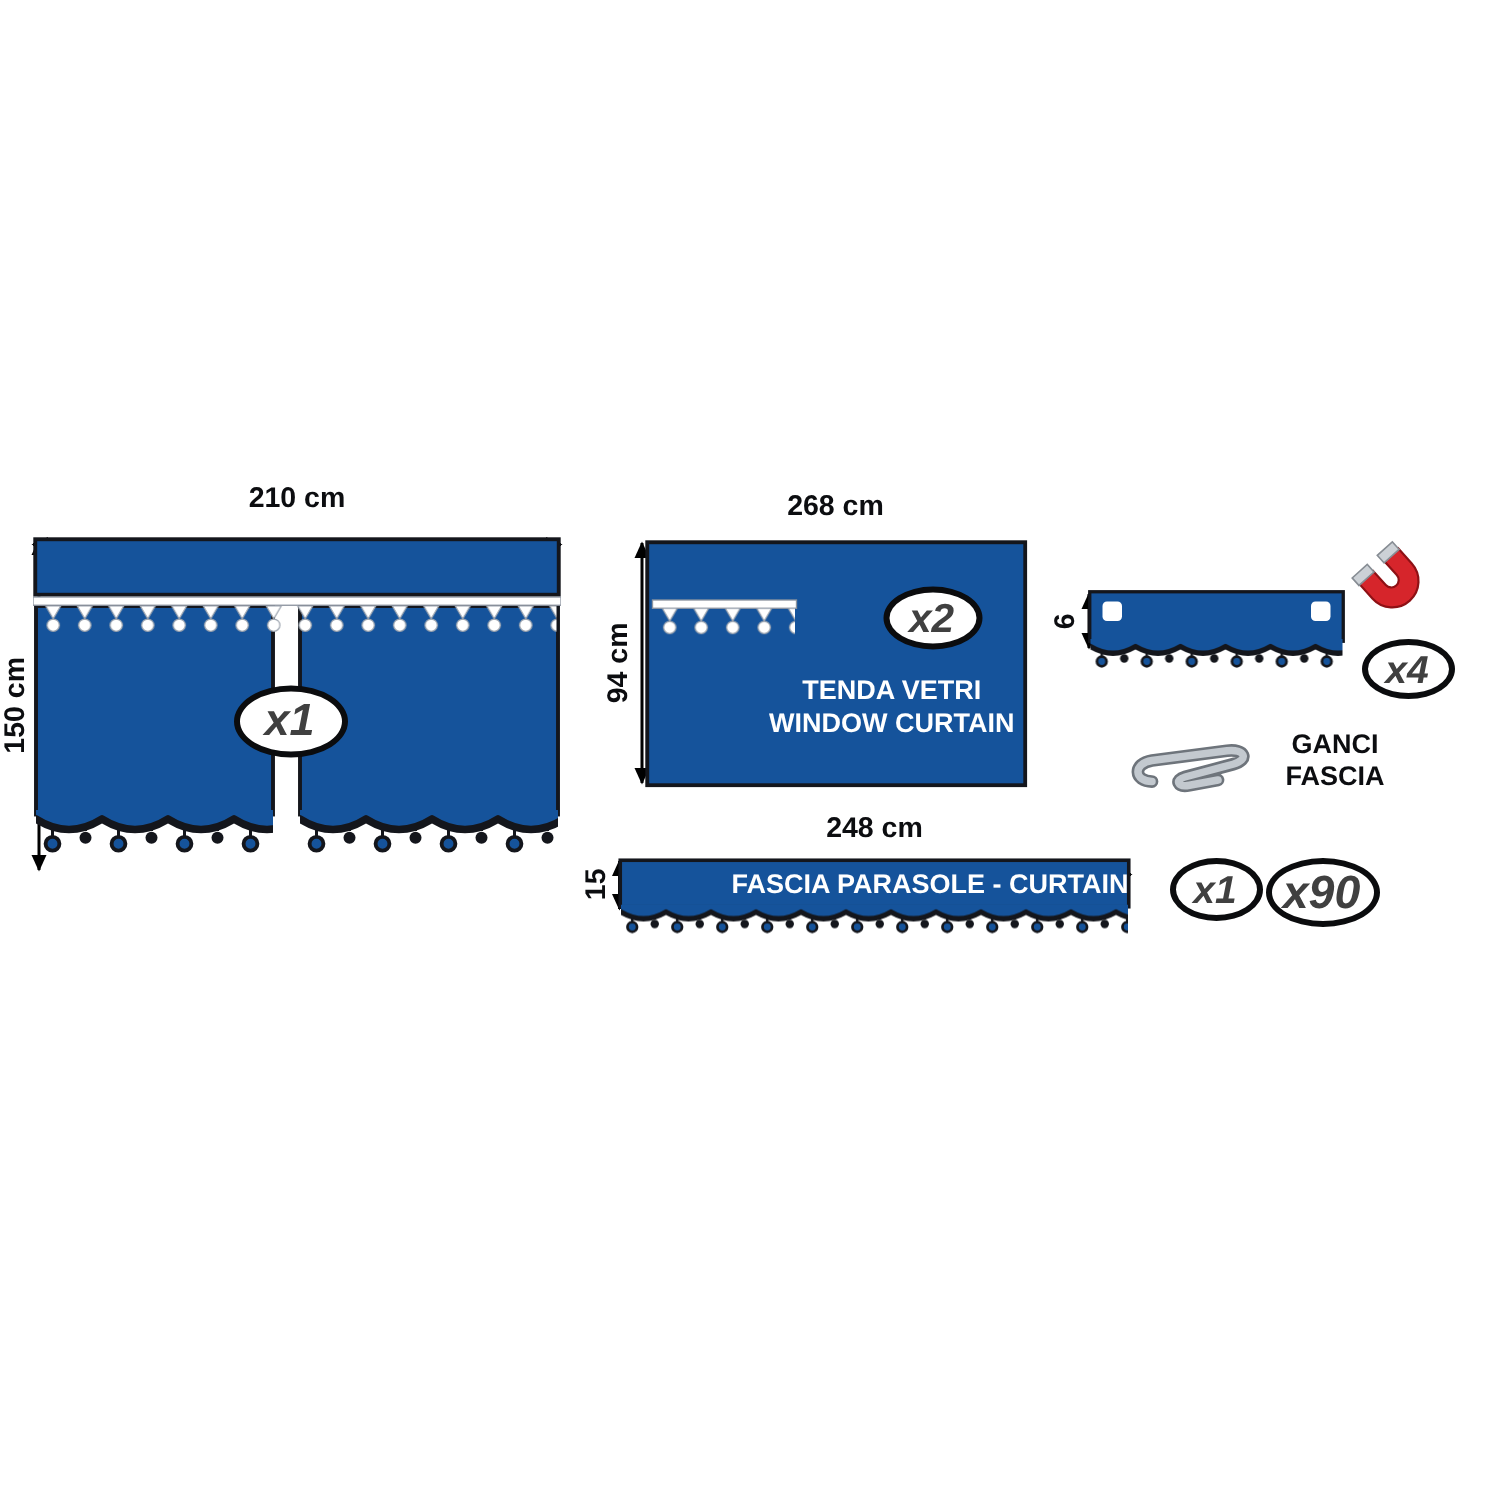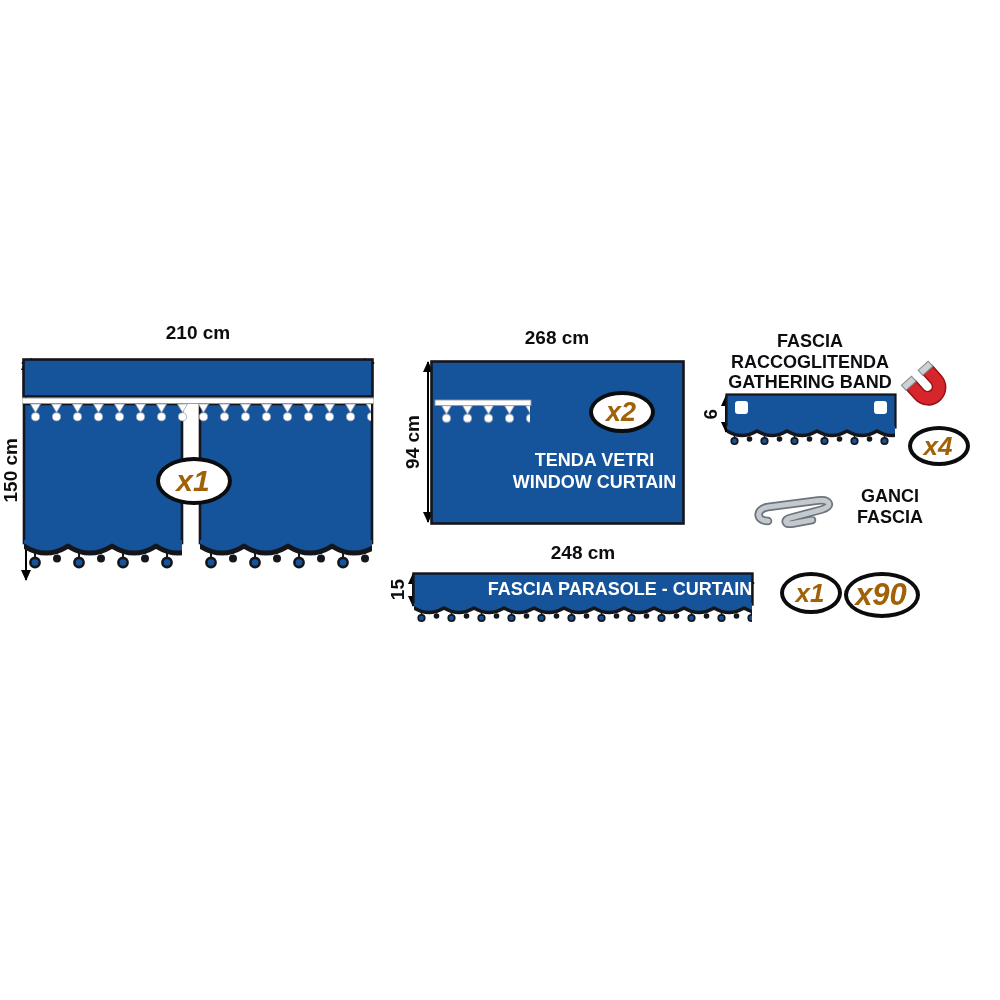--- a/index.html
+++ b/index.html
@@ -21,21 +21,21 @@
   .vlabel { writing-mode:vertical-rl; transform:rotate(180deg); font-weight:bold; font-size:19px; white-space:nowrap; }
   .dim-line-v { position:relative; width:2px; background:#000; align-self:stretch; }
   .av { position:absolute; width:0; height:0; border-left:5px solid transparent; border-right:5px solid transparent; left:-4px; }
   .av.top    { top:-1px;    border-bottom:11px solid #000; }
   .av.bottom { bottom:-1px; border-top:11px solid #000; }
 
   
   .badge {
     position:absolute; background:#fff; border:4px solid #0b0c0e; border-radius:50%;
     display:flex; align-items:center; justify-content:center;
-    font-weight:bold; font-style:italic; font-size:28px; color:#a16207; box-sizing:border-box;
+    font-weight:bold; font-style:italic; font-size:28px; color:#404040; box-sizing:border-box;
     padding-right:2px;
   }
 
   .caption { position:absolute; text-align:center; font-weight:bold; line-height:1.14; color:#0c0d10; }
   .caption .line { display:block; }
   .white-text { color:#ffffff;margin-left:37px; }
 </style>
 </head>
 <body>
 
@@ -120,24 +120,20 @@
       </g>
   </svg>
 
   <div class="badge" style="left:589px; top:391px; width:66px; height:42px; font-size:27px;">x2</div>
 
   <div class="caption white-text" style="left:445px; top:450px; width:225px; font-size:18px; line-height:1.22;">
     <span class="line">TENDA VETRI</span>
     <span class="line">WINDOW CURTAIN</span>
   </div>
 
-  <div class="caption" style="left:700px; top:331px; width:220px; font-size:18px;">
-    <span class="line">FASCIA RACCOGLITENDA</span>
-    <span class="line">GATHERING BAND</span>
-  </div>
 
 
   <div class="dim-v" style="left:700px; top:396px; height:36px;">
     <span class="vlabel">6</span>
     <span class="dim-line-v">
       <i class="av top"></i>
       <i class="av bottom"></i>
     </span>
   </div>
 

